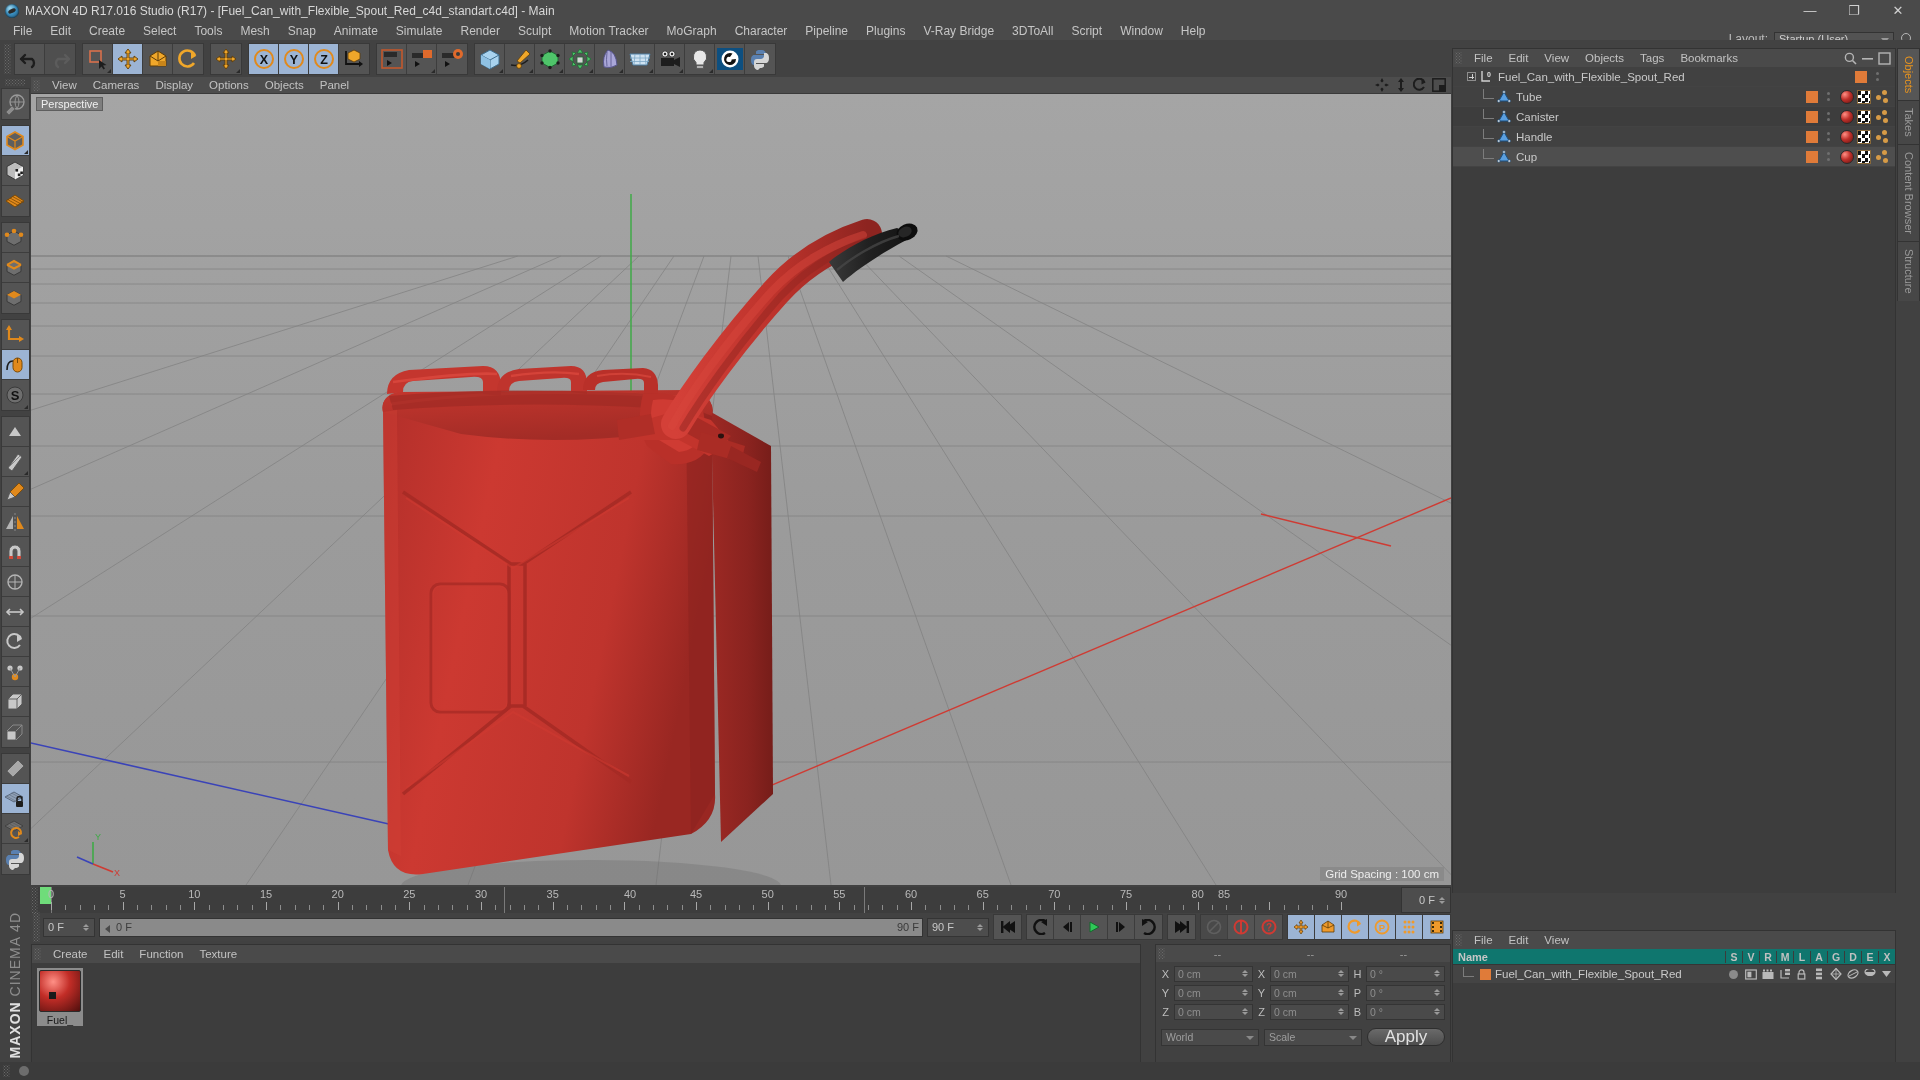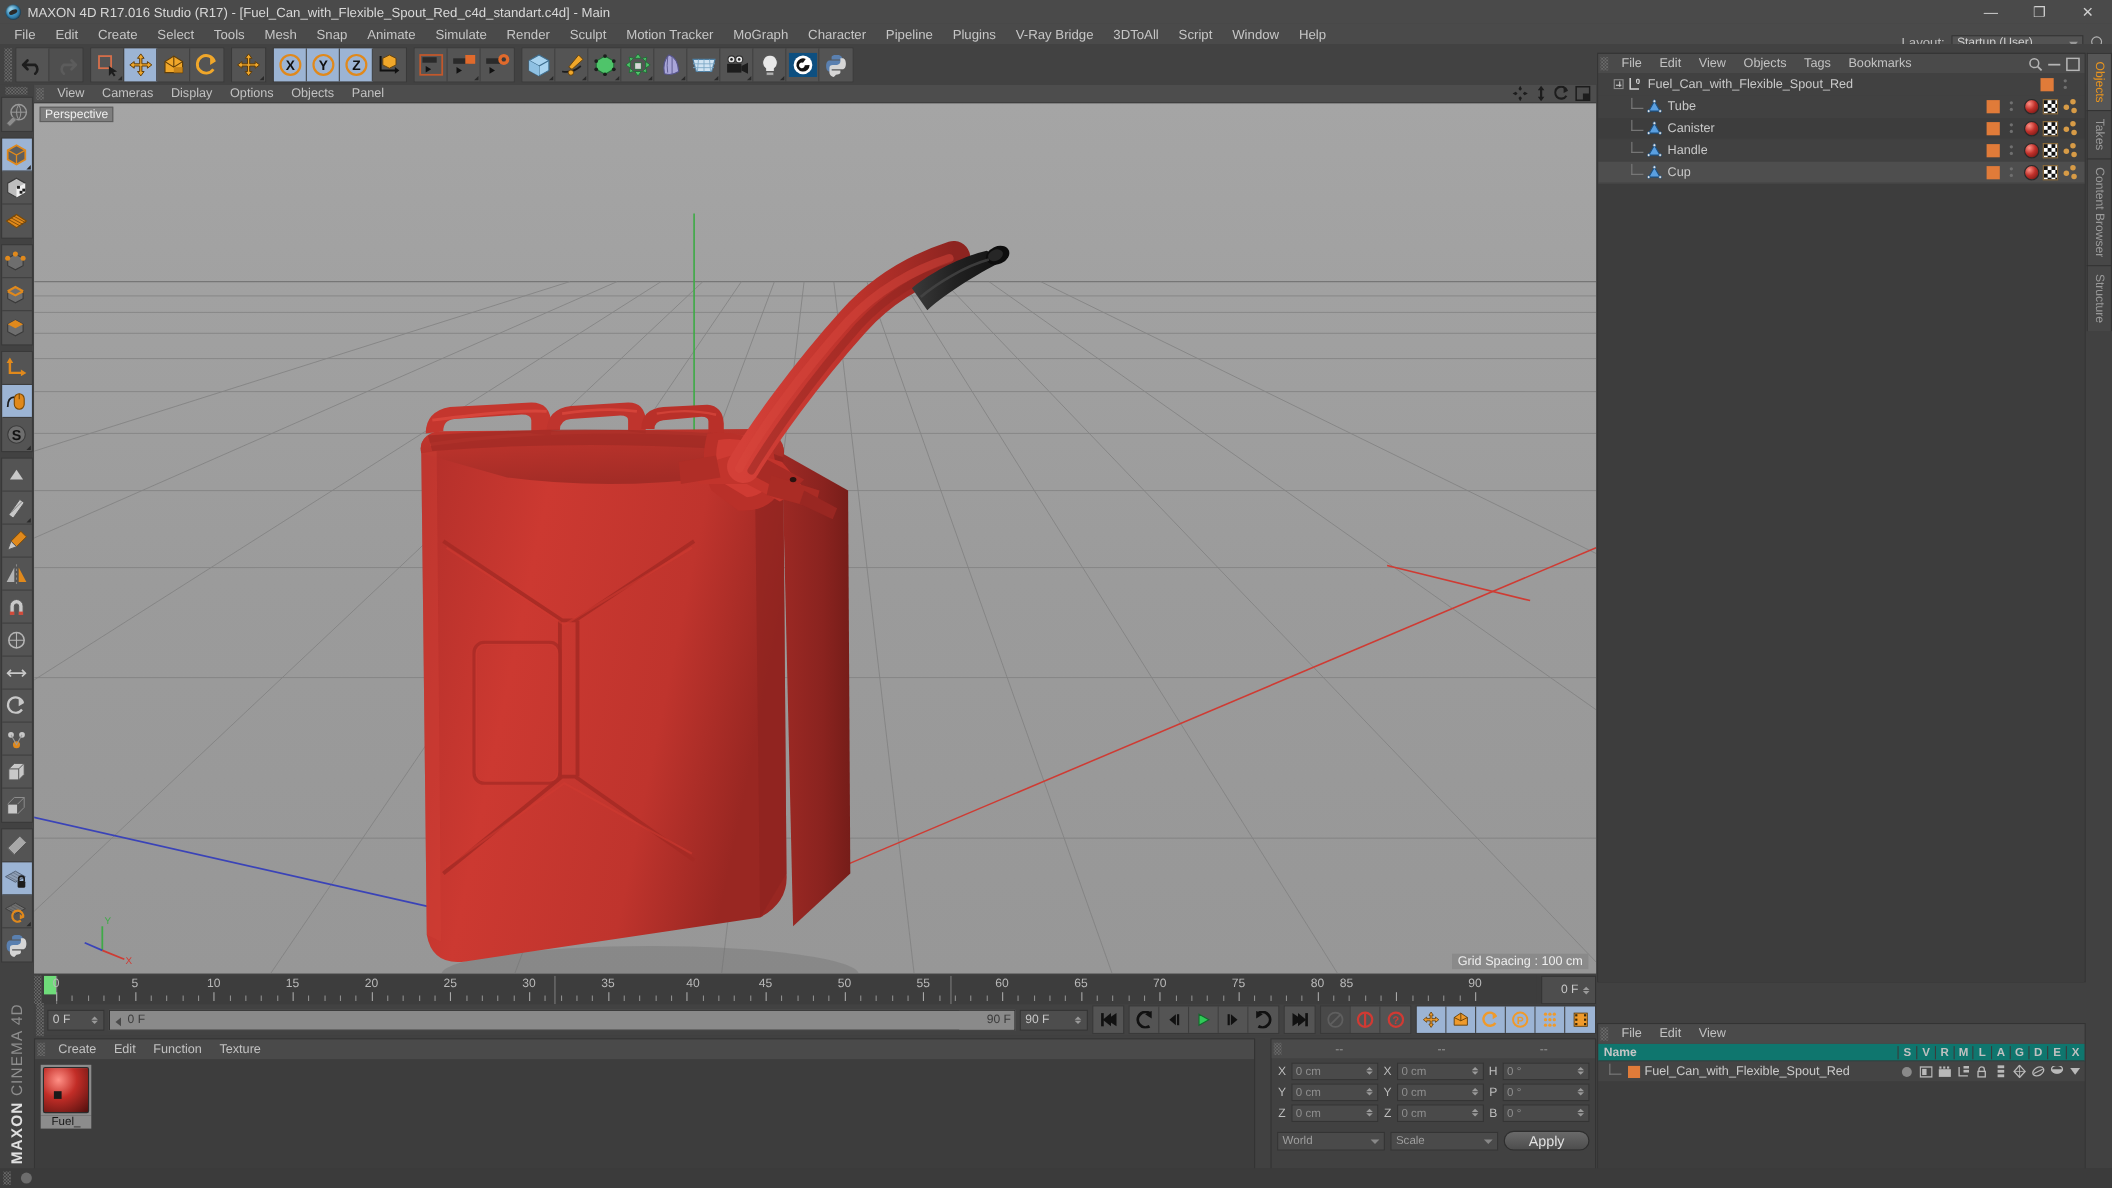--- a/index.html
+++ b/index.html
@@ -315,21 +315,21 @@
   .cm-foot{display:flex;gap:5px;align-items:center;padding:4px 5px 0 5px;}
   .cm-sel{
     flex:1;height:17px;background:#4a4a4a;border:1px solid #343434;
     display:flex;align-items:center;padding:0 4px;font-size:10.5px;color:#9e9e9e;position:relative;
   }
   .cm-sel .caret{position:absolute;right:4px;top:6px;
     border-left:4px solid transparent;border-right:4px solid transparent;border-top:4px solid #888;}
   .cm-apply{
     width:78px;height:18px;border-radius:9px;background:linear-gradient(#6a6a6a,#4d4d4d);
     border:1px solid #2e2e2e; display:flex;align-items:center;justify-content:center;
-    font-size:13px;color:#e2e2e2;
+    font-size:17px;color:#e2e2e2;
   }
 
   
   .layermgr{
     position:absolute; left:1452px; top:930px; width:444px; height:142px;
     background:#414141; border:1px solid #333;
   }
   .lm-menubar{height:18px;background:#4a4a4a;display:flex;align-items:center;padding-left:2px;}
   .lm-menubar .grip{height:12px;margin-right:4px;}
   .lm-menu{padding:1px 8px;font-size:11.5px;color:#c2c2c2;}

